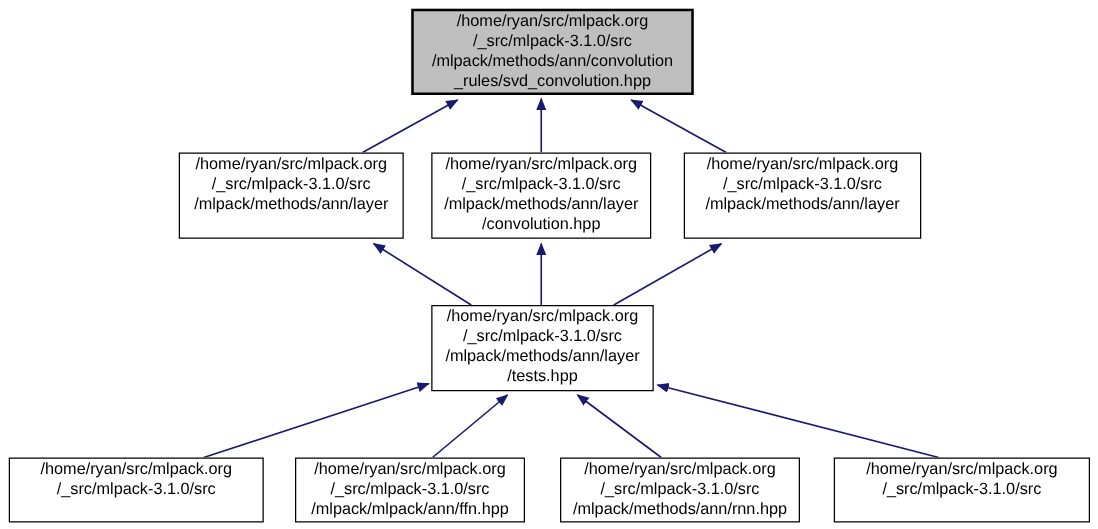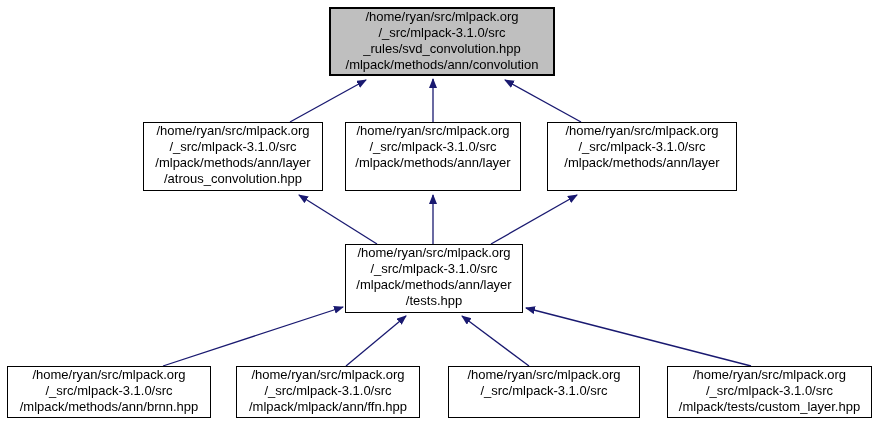--- a/index.html
+++ b/index.html
@@ -64,66 +64,65 @@
     <line x1="491" y1="244" x2="577" y2="195" stroke="#191970" stroke-width="1.3" marker-end="url(#arrow)"></line>
     <line x1="163" y1="366" x2="343" y2="307" stroke="#191970" stroke-width="1.3" marker-end="url(#arrow)"></line>
     <line x1="346" y1="366" x2="406" y2="316" stroke="#191970" stroke-width="1.3" marker-end="url(#arrow)"></line>
     <line x1="529" y1="366" x2="462" y2="316" stroke="#191970" stroke-width="1.3" marker-end="url(#arrow)"></line>
     <line x1="751" y1="366" x2="526" y2="308" stroke="#191970" stroke-width="1.3" marker-end="url(#arrow)"></line>
   </svg>
 
   <div class="node highlight" style="left:329px; top:7px; width:226px; height:69px;">
     <div class="ln">/home/ryan/src/mlpack.org</div>
     <div class="ln">/_src/mlpack-3.1.0/src</div>
+    <div class="ln">/mlpack/methods/ann/convolution</div>
     <div class="ln">_rules/svd_convolution.hpp</div>
-    <div class="ln">/mlpack/methods/ann/convolution</div>
   </div>
 
   <div class="node" style="left:143px; top:122px; width:180px; height:69px;">
     <div class="ln">/home/ryan/src/mlpack.org</div>
     <div class="ln">/_src/mlpack-3.1.0/src</div>
     <div class="ln">/mlpack/methods/ann/layer</div>
-    <div class="ln">/atrous_convolution.hpp</div>
   </div>
 
   <div class="node" style="left:345px; top:122px; width:176px; height:69px;">
     <div class="ln">/home/ryan/src/mlpack.org</div>
     <div class="ln">/_src/mlpack-3.1.0/src</div>
     <div class="ln">/mlpack/methods/ann/layer</div>
+    <div class="ln">/convolution.hpp</div>
   </div>
 
   <div class="node" style="left:547px; top:122px; width:190px; height:69px;">
     <div class="ln">/home/ryan/src/mlpack.org</div>
     <div class="ln">/_src/mlpack-3.1.0/src</div>
     <div class="ln">/mlpack/methods/ann/layer</div>
   </div>
 
   <div class="node" style="left:345px; top:244px; width:178px; height:69px;">
     <div class="ln">/home/ryan/src/mlpack.org</div>
     <div class="ln">/_src/mlpack-3.1.0/src</div>
     <div class="ln">/mlpack/methods/ann/layer</div>
     <div class="ln">/tests.hpp</div>
   </div>
 
   <div class="node" style="left:7px; top:366px; width:204px; height:52px;">
     <div class="ln">/home/ryan/src/mlpack.org</div>
     <div class="ln">/_src/mlpack-3.1.0/src</div>
-    <div class="ln">/mlpack/methods/ann/brnn.hpp</div>
   </div>
 
   <div class="node" style="left:236px; top:366px; width:184px; height:52px;">
     <div class="ln">/home/ryan/src/mlpack.org</div>
     <div class="ln">/_src/mlpack-3.1.0/src</div>
     <div class="ln">/mlpack/mlpack/ann/ffn.hpp</div>
   </div>
 
   <div class="node" style="left:448px; top:366px; width:192px; height:52px;">
     <div class="ln">/home/ryan/src/mlpack.org</div>
     <div class="ln">/_src/mlpack-3.1.0/src</div>
+    <div class="ln">/mlpack/methods/ann/rnn.hpp</div>
   </div>
 
   <div class="node" style="left:667px; top:366px; width:205px; height:52px;">
     <div class="ln">/home/ryan/src/mlpack.org</div>
     <div class="ln">/_src/mlpack-3.1.0/src</div>
-    <div class="ln">/mlpack/tests/custom_layer.hpp</div>
   </div>
 
 </div>
 
 </body></html>

